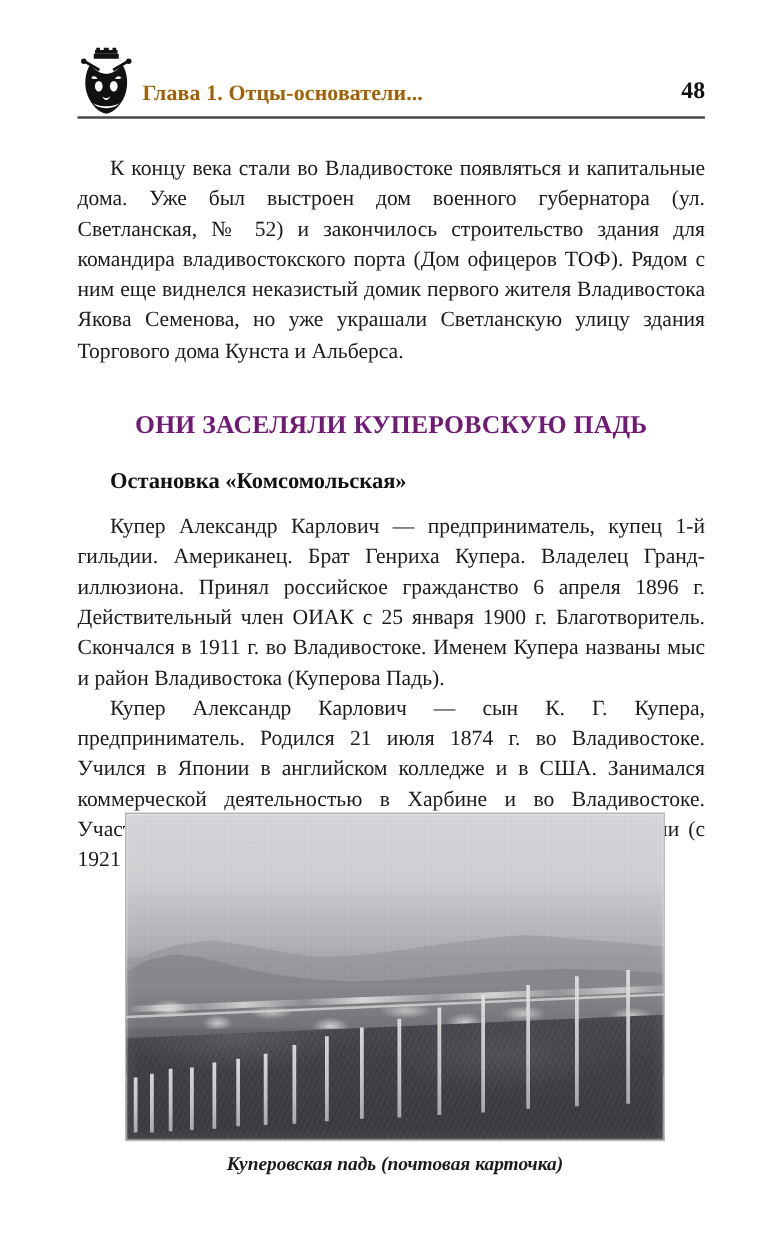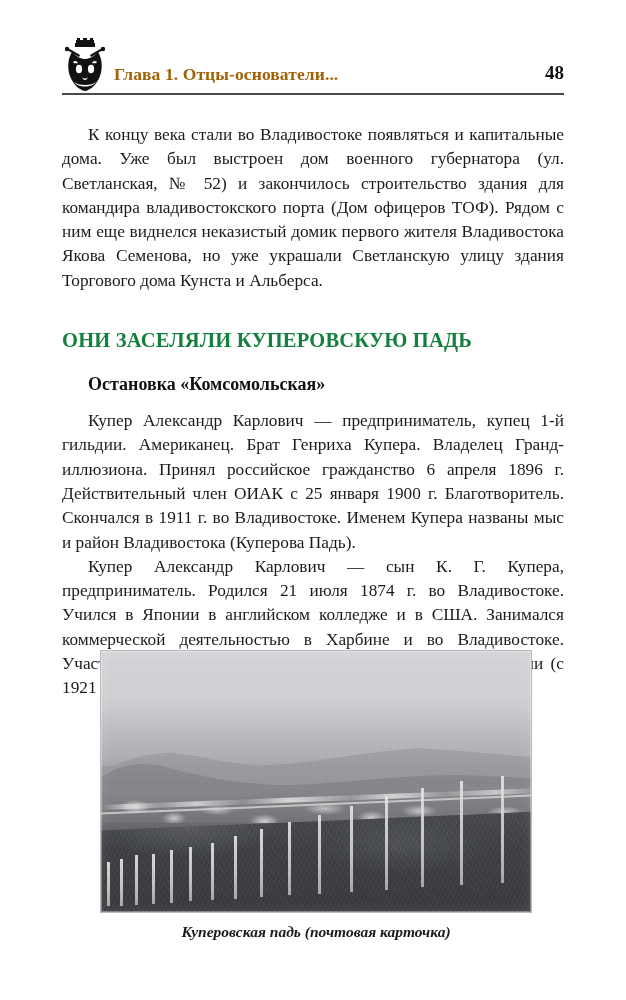--- a/index.html
+++ b/index.html
@@ -80,25 +80,25 @@
     font-size: 17.3px;
     line-height: 24.3px;
     text-align: justify;
     text-indent: 26px;
     color: #1b1b1b;
     hyphens: manual;
   }
 
   .sect-title {
     margin: 0;
-    text-align: left;
+    text-align: center;
     font-size: 20.5px;
     font-weight: bold;
     letter-spacing: 0.2px;
-    color: #15803d;
+    color: #701a75;
   }
   .sub-title {
     margin: 0;
     font-size: 18px;
     font-weight: bold;
     color: #111;
     text-indent: 26px;
   }
   .lead {
     font-weight: normal;

